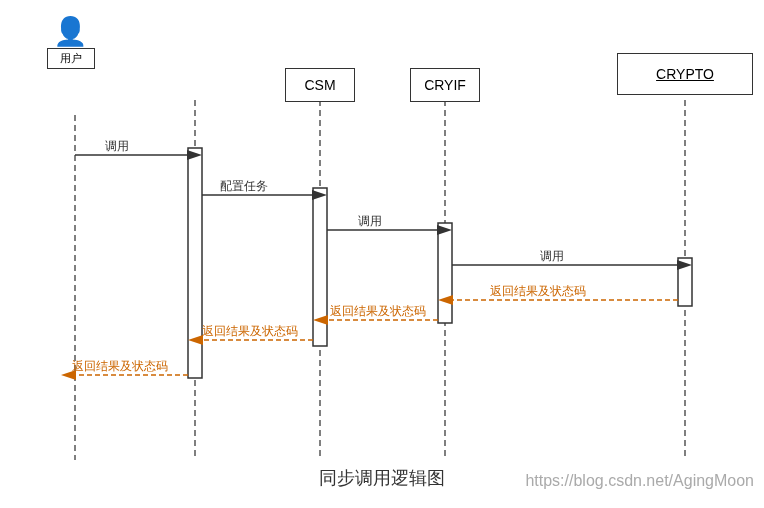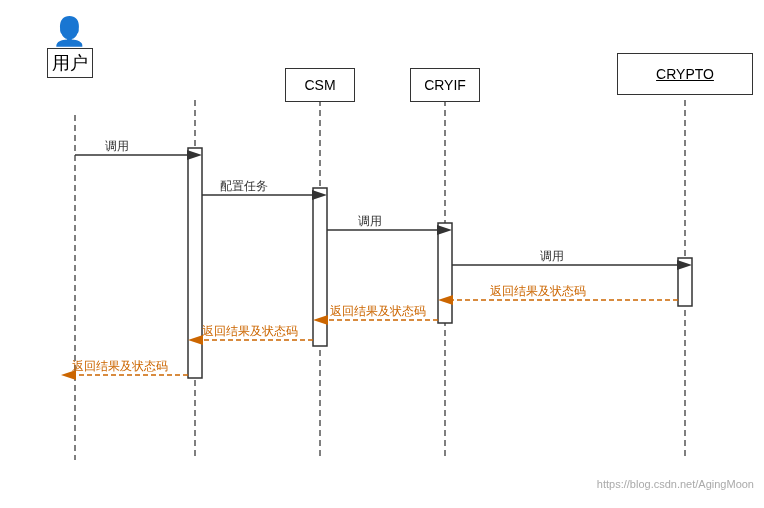--- a/index.html
+++ b/index.html
@@ -35,22 +35,22 @@
       flex-direction: column;
       align-items: center;
     }
     .actor-icon {
       font-size: 28px;
       line-height: 1;
     }
     .actor-label {
       border: 1.5px solid #333;
       background: #fff;
-      padding: 2px 4px;
-      font-size: 18px;
+      padding: 2px 12px;
+      font-size: 11px;
       margin-top: 2px;
     }
     
     svg.arrows {
       position: absolute;
       top: 0;
       left: 0;
       width: 764px;
       height: 508px;
       pointer-events: none;
@@ -61,21 +61,21 @@
       left: 50%;
       transform: translateX(-50%);
       font-size: 18px;
       font-weight: normal;
       color: #333;
     }
     .watermark {
       position: absolute;
       bottom: 18px;
       right: 10px;
-      font-size: 11px;
+      font-size: 16px;
       color: #aaa;
     }
     .arrow-label {
       font-size: 12px;
       fill: #cc6600;
     }
     .arrow-label-black {
       font-size: 12px;
       fill: #333;
     }
@@ -140,16 +140,17 @@
 
   <div class="actor" style="left:47px; top:18px;">
     <div class="actor-icon">👤</div>
     <div class="actor-label">用户</div>
   </div>
 
   <div class="lifeline-box" style="left:285px; top:68px; width:70px; height:34px;">CSM</div>
   <div class="lifeline-box" style="left:410px; top:68px; width:70px; height:34px;">CRYIF</div>
   <div class="lifeline-box" style="left:617px; top:53px; width:136px; height:42px;text-decoration:underline;">CRYPTO</div>
 
+  <div class="title">同步调用逻辑图</div>
 
   <div class="watermark">https://blog.csdn.net/AgingMoon</div>
 
 </div>
 
 </body></html>

